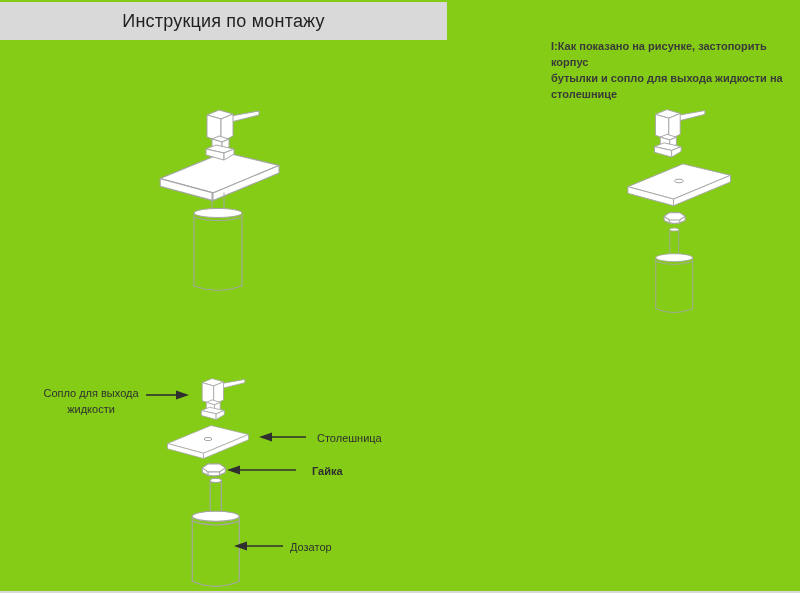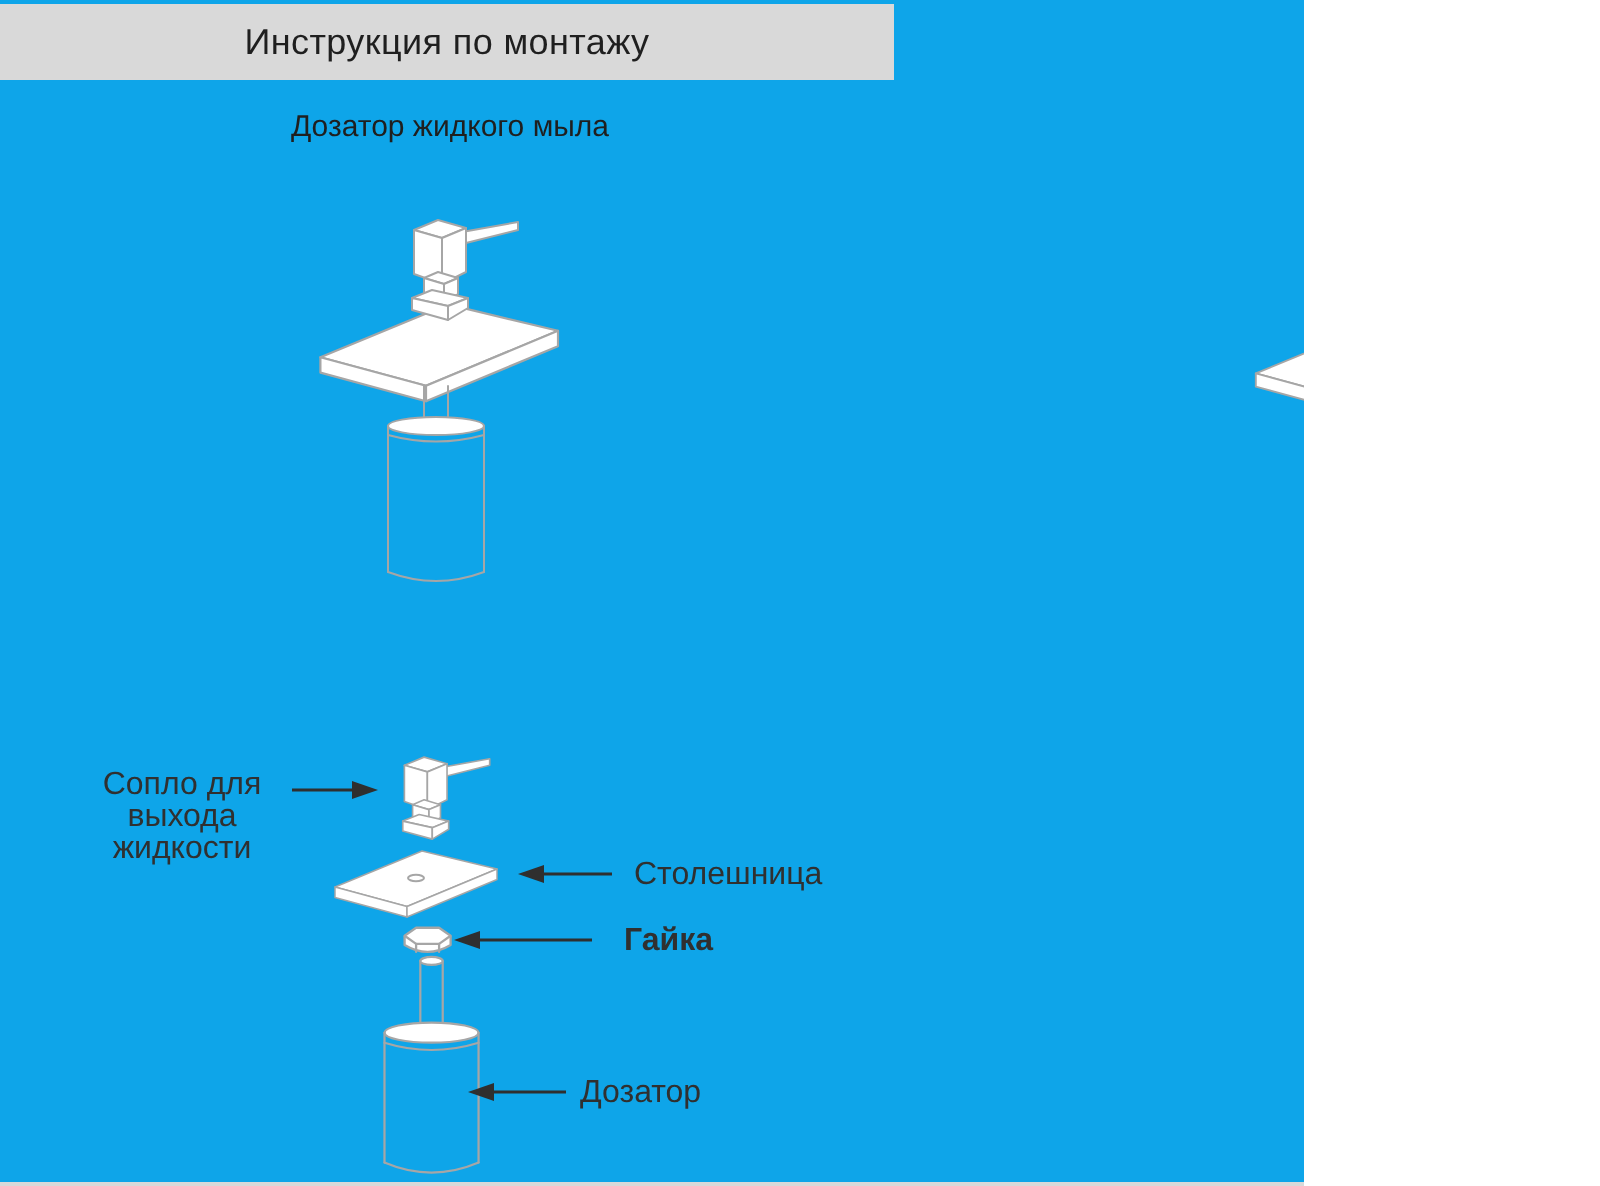--- a/index.html
+++ b/index.html
@@ -1,17 +1,17 @@
 <!DOCTYPE html>
 <html><head>
 <meta charset="utf-8">
 <style>
   html,body { margin:0; padding:0; background:#ffffff; }
   .page {
-    position:relative; width:652px; height:593px; background:#0ea5e9;
+    position:relative; width:800px; height:593px; background:#84cc16;
     font-family:"Liberation Sans", sans-serif; color:#262626; overflow:hidden;
   }
   .header-bar {
     position:absolute; left:0; top:2px; width:447px; height:38px;
     background:#d9d9d9; display:flex; align-items:center; justify-content:center;
   }
   .doc-title { font-size:18px; font-weight:400; color:#1f1f1f; letter-spacing:0.2px; }
   .doc-subtitle {
     position:absolute; left:0; top:55px; width:450px; text-align:center;
     font-size:15px; font-weight:400; color:#1f1f1f;
@@ -19,21 +19,21 @@
   .step-note {
     position:absolute; left:551px; top:38px; width:250px;
     font-size:11px; line-height:16px; font-weight:600; color:#3a3a3a;
     white-space:pre-line;
   }
   .fig { position:absolute; }
   .fig-assembled { left:150px; top:96px; }
   .fig-exploded-right { left:618px; top:100px; }
   .fig-exploded-labeled { left:28px; top:368px; }
   .part-label {
-    position:absolute; font-size:16px; line-height:16px; font-weight:500;
+    position:absolute; font-size:11px; line-height:16px; font-weight:500;
     color:#303030; white-space:pre-line;
   }
   .lbl-nozzle { left:38px; top:385px; width:106px; text-align:center; }
   .lbl-countertop { left:317px; top:430px; }
   .lbl-nut { left:312px; top:463px;font-weight:bold; }
   .lbl-bottle { left:290px; top:539px; }
   .bottom-divider {
     position:absolute; left:0; bottom:0; width:800px; height:2px; background:#d9d9d9;
   }
   svg .s  { stroke:#a6a6a6; fill:#ffffff; stroke-width:1; stroke-linejoin:round; }
@@ -81,22 +81,24 @@
         <path class="ln" d="M44,36 L44,94"></path>
         <path class="ln" d="M2,40.5 Q23,47 44,40.5"></path>
         <path class="ln" d="M2,94 Q23,103 44,94"></path>
       </g>
     </defs>
   </svg>
 
   <div class="header-bar">
     <span class="doc-title">Инструкция по монтажу</span>
   </div>
-  <div class="doc-subtitle">Дозатор жидкого мыла</div>
 
+  <div class="step-note">I:Как показано на рисунке, застопорить корпус
+бутылки и сопло для выхода жидкости на
+столешнице</div>
 
   <svg class="fig fig-assembled" width="150" height="212" viewBox="0 0 150 212">
     <use href="#g-plate" transform="translate(8,54) scale(1.1)"></use>
     <use href="#g-pump" transform="translate(47,6)"></use>
     <g>
       <path class="ln" d="M62,97 L62,114"></path>
       <path class="ln" d="M74,97 L74,114"></path>
       <ellipse class="s" cx="68" cy="117" rx="24" ry="4.5"></ellipse>
       <path class="ln" d="M44,121.5 Q68,128 92,121.5"></path>
       <path class="ln" d="M44,117 L44,190"></path>

